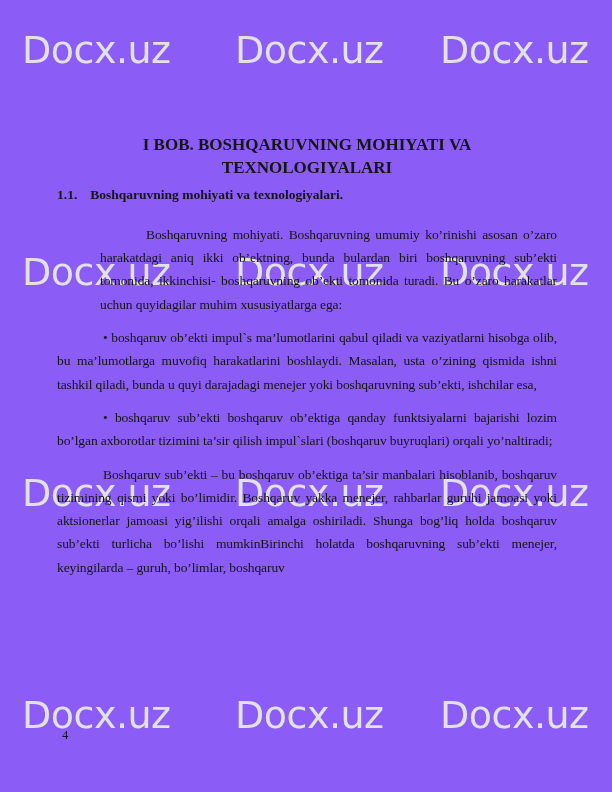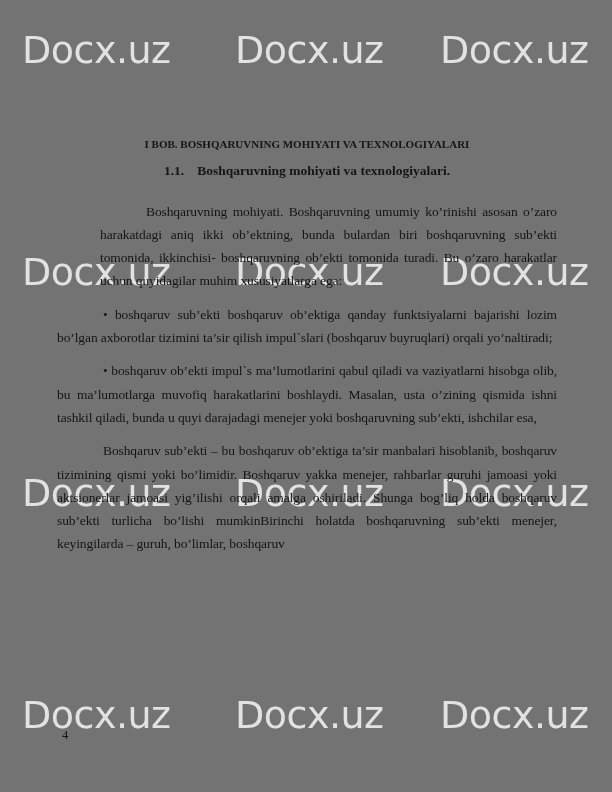--- a/index.html
+++ b/index.html
@@ -4,21 +4,21 @@
 <style>
   html, body {
     margin: 0;
     padding: 0;
     background: #ffffff;
   }
   .page {
     position: relative;
     width: 612px;
     height: 792px;
-    background: #737373;
+    background: #8b5cf6;
     overflow: hidden;
     font-family: "Liberation Serif", serif;
     color: #151515;
   }
   
   .watermark-layer {
     position: absolute;
     inset: 0;
     z-index: 0;
     pointer-events: none;
@@ -37,29 +37,29 @@
     position: absolute;
     left: 57px;
     top: 133px;
     width: 500px;
     z-index: 1;
     font-size: 13.5px;
     line-height: 23.3px;
   }
   .doc-title {
     margin: 0;
-    font-size: 11px;
+    font-size: 17px;
     font-weight: bold;
     text-align: center;
     line-height: 23.3px;
   }
   .doc-subtitle {
     margin: 3px 0 0 0;
     font-weight: bold;
-    text-align: center;
+    text-align: left;
     line-height: 23.3px;
   }
   .doc-subtitle .subtitle-number {
     margin-right: 13px;
   }
   .para {
     margin: 10px 0 0 0;
     text-indent: 46px;
     text-align: justify;
     letter-spacing: -0.1px;
@@ -99,23 +99,23 @@
 
   <div class="content">
     <h1 class="doc-title">I BOB. BOSHQARUVNING MOHIYATI VA TEXNOLOGIYALARI</h1>
 
     <div class="doc-subtitle">
       <span class="subtitle-number">1.1.</span><span>Boshqaruvning mohiyati va texnologiyalari.</span>
     </div>
 
     <p class="para first">Boshqaruvning mohiyati. Boshqaruvning umumiy ko’rinishi asosan o’zaro harakatdagi aniq ikki ob’ektning, bunda bulardan biri boshqaruvning sub’ekti tomonida, ikkinchisi- boshqaruvning ob’ekti tomonida turadi. Bu o’zaro harakatlar uchun quyidagilar muhim xususiyatlarga ega:</p>
 
+    <p class="para">• boshqaruv ob’ekti impul`s ma’lumotlarini qabul qiladi va vaziyatlarni hisobga olib, bu ma’lumotlarga muvofiq harakatlarini boshlaydi. Masalan, usta o’zining qismida ishni tashkil qiladi, bunda u quyi darajadagi menejer yoki boshqaruvning sub’ekti, ishchilar esa,</p>
+
     <p class="para">• boshqaruv sub’ekti boshqaruv ob’ektiga qanday funktsiyalarni bajarishi lozim bo’lgan axborotlar tizimini ta’sir qilish impul`slari (boshqaruv buyruqlari) orqali yo’naltiradi;</p>
-
-    <p class="para">• boshqaruv ob’ekti impul`s ma’lumotlarini qabul qiladi va vaziyatlarni hisobga olib, bu ma’lumotlarga muvofiq harakatlarini boshlaydi. Masalan, usta o’zining qismida ishni tashkil qiladi, bunda u quyi darajadagi menejer yoki boshqaruvning sub’ekti, ishchilar esa,</p>
 
 
     <p class="para">Boshqaruv sub’ekti – bu boshqaruv ob’ektiga ta’sir manbalari hisoblanib, boshqaruv tizimining qismi yoki bo’limidir. Boshqaruv yakka menejer, rahbarlar guruhi jamoasi yoki aktsionerlar jamoasi yig’ilishi orqali amalga oshiriladi. Shunga bog’liq holda boshqaruv sub’ekti turlicha bo’lishi mumkinBirinchi holatda boshqaruvning sub’ekti menejer, keyingilarda – guruh, bo’limlar, boshqaruv</p>
   </div>
 
   <div class="page-number">4</div>
 
 </div>
 
 </body></html>

